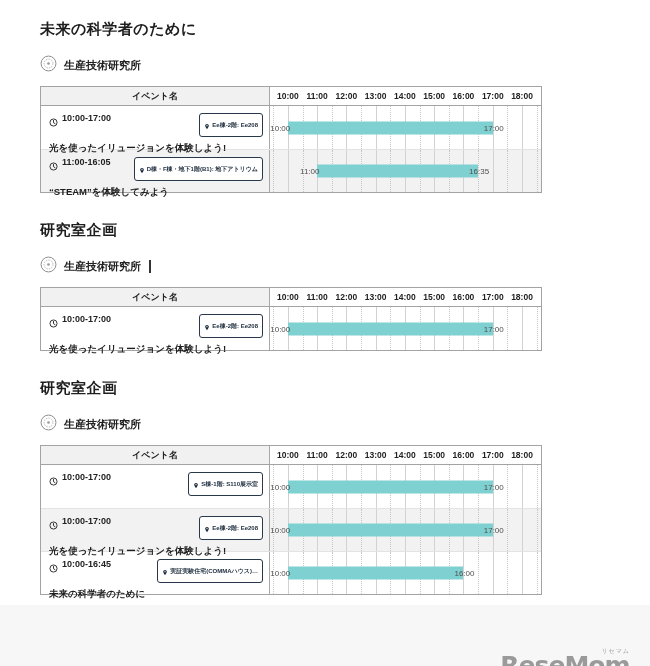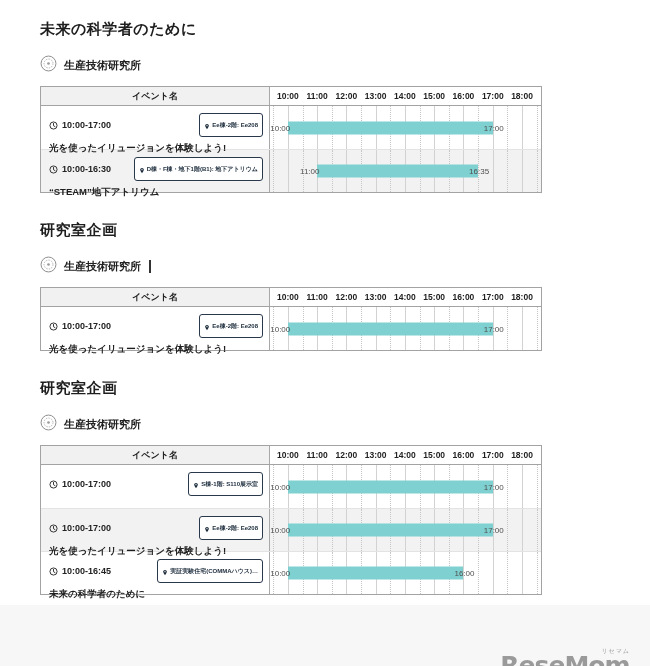--- a/index.html
+++ b/index.html
@@ -21,21 +21,21 @@
     display: flex; align-items: center; justify-content: center;
     font-size: 9px; font-weight: bold; color: #222; }
   .th-chart { flex: 1; position: relative; background: #fff; }
   .tick { position: absolute; top: 50%; transform: translate(-50%,-50%);
     font-size: 8.5px; font-weight: bold; color: #222; white-space: nowrap; }
 
   .trow { display: flex; height: 43px; background: #fff; }
   .trow.alt { background: #f2f2f2; }
   .trow + .trow { border-top: 1px solid #e3e3e3; }
   .td-left { width: 45.8%; border-right: 1px solid #a8a8a8; padding: 7px 6px 0 8px; }
-  .row-line1 { display: flex; align-items: center; gap: 4px; }
+  .row-line1 { display: flex; align-items: flex-start; gap: 4px; }
   .time-range { font-size: 9px; font-weight: bold; color: #222; }
   .loc-badge { margin-left: auto; display: inline-flex; align-items: center; gap: 2px;
     border: 1px solid #29384a; border-radius: 3px; background: #fff;
     padding: 2px 4px; cursor: pointer; }
   .loc-text { font-size: 6px; font-weight: bold; color: #1b2b3b; white-space: nowrap; }
   .event-name { margin-top: 5px; font-size: 9.5px; font-weight: bold; color: #1e1e1e; }
 
   .td-chart { flex: 1; position: relative; }
   .gl { position: absolute; top: 0; bottom: 0; width: 0; }
   .gl.hour { border-left: 1px solid #d2d2d2; }
@@ -127,30 +127,30 @@
               <span class="bar-label end" style="left: 82.2%;">17:00</span>
             </div>
           </div>
           <div class="trow alt">
             <div class="td-left">
               <div class="row-line1">
                 <span class="cicon"><svg viewBox="0 0 24 24" width="9" height="9">
                     <circle cx="12" cy="12" r="9.5" fill="none" stroke="#222" stroke-width="2.4"></circle>
                     <path d="M12 6.5v6l4 2.5" stroke="#222" stroke-width="2.4" fill="none" stroke-linecap="round"></path>
                   </svg></span>
-                <span class="time-range">10:00-16:30</span>
+                <span class="time-range">11:00-16:05</span>
                 <span class="loc-badge">
                   <span class="picon"><svg viewBox="0 0 24 24" width="6" height="7">
                       <path d="M12 1.5C8 1.5 4.8 4.7 4.8 8.7c0 5.2 7.2 13.8 7.2 13.8s7.2-8.6 7.2-13.8c0-4-3.2-7.2-7.2-7.2z" fill="#1b2b3b"></path>
                       <circle cx="12" cy="8.7" r="2.6" fill="#fff"></circle>
                     </svg></span>
                   <span class="loc-text">D棟・F棟・地下1階(B1): 地下アトリウム</span>
                 </span>
               </div>
-              <div class="event-name">“STEAM”地下アトリウム</div>
+              <div class="event-name">“STEAM”を体験してみよう</div>
             </div>
             <div class="td-chart">
               <div class="gl hour" style="left: 6.6%;"></div>
               <div class="gl hour" style="left: 17.4%;"></div>
               <div class="gl hour" style="left: 28.2%;"></div>
               <div class="gl hour" style="left: 39%;"></div>
               <div class="gl hour" style="left: 49.8%;"></div>
               <div class="gl hour" style="left: 60.6%;"></div>
               <div class="gl hour" style="left: 71.4%;"></div>
               <div class="gl hour" style="left: 82.2%;"></div>

